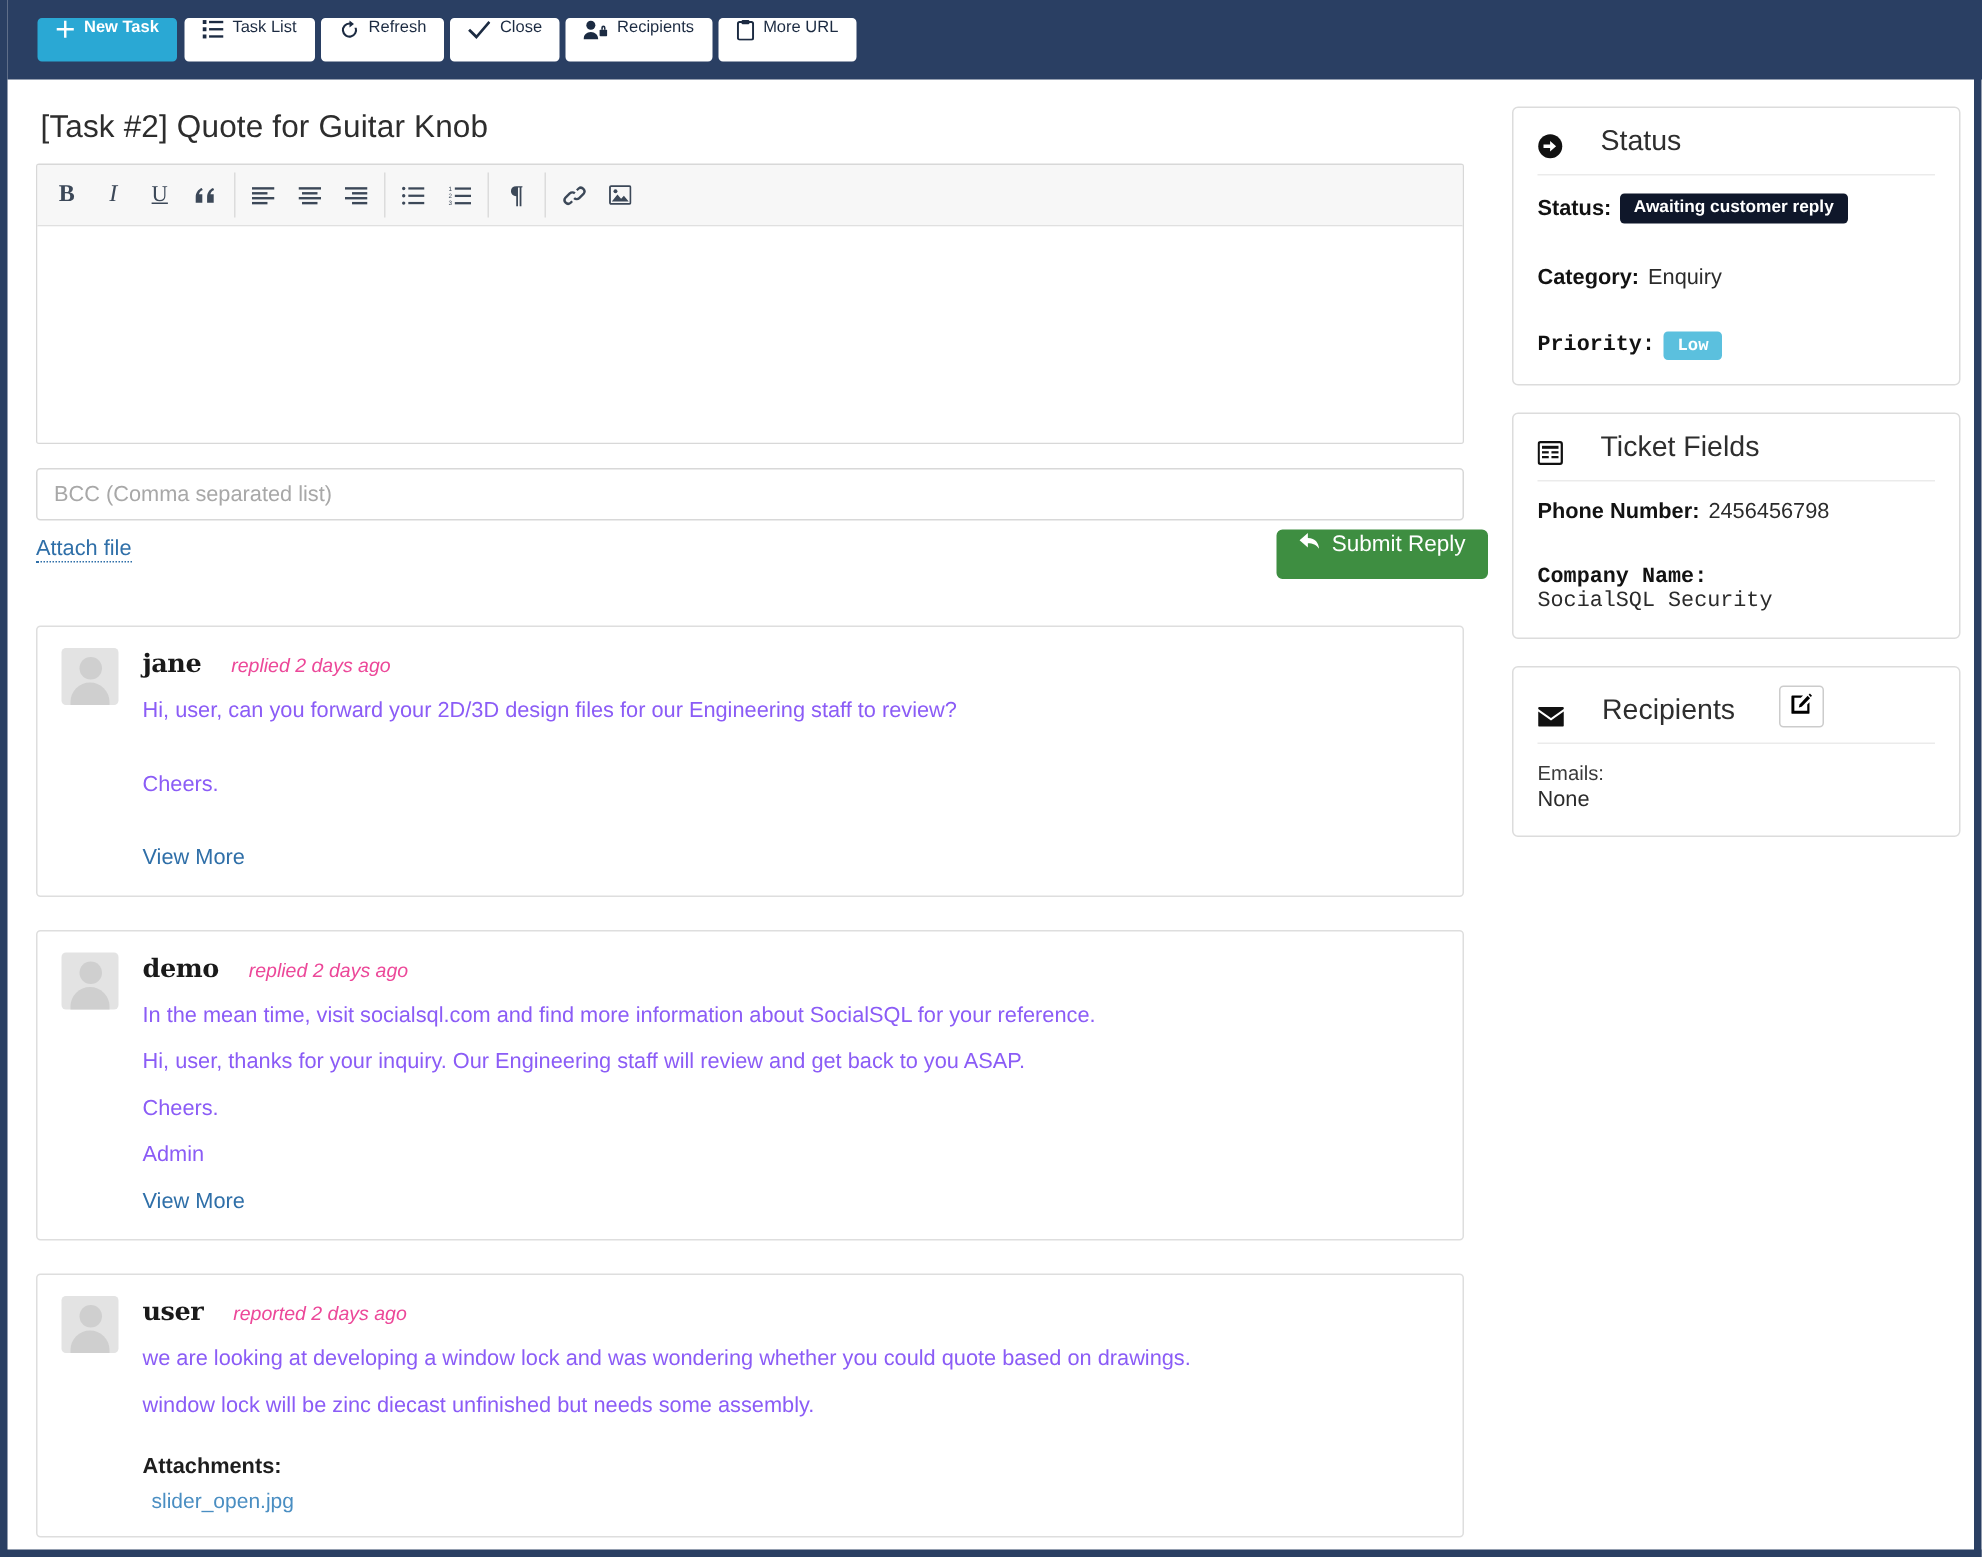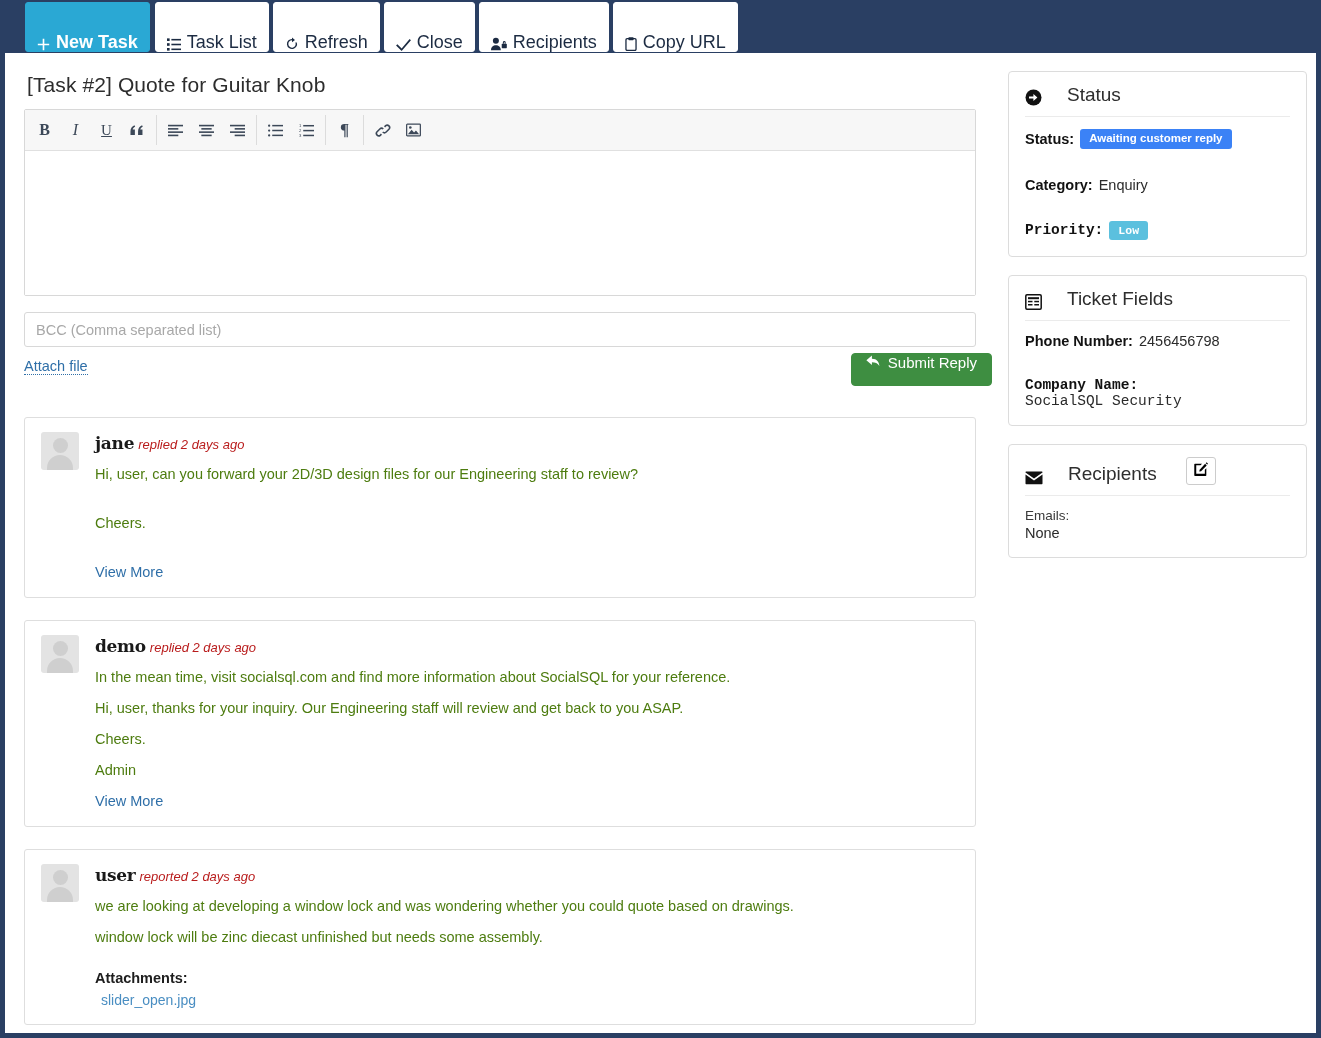--- a/index.html
+++ b/index.html
@@ -25,31 +25,31 @@
     position: absolute;
     left: 0; top: 0;
     width: 1321px;
     height: 53px;
     background: #2a3f63;
     display: flex;
     align-items: center;
     padding-left: 20px;
   }
   .nav-btn {
-    height: 50px;
+    height: 29px;
     background: #ffffff;
     color: #1c2b42;
     border: 1px solid #ffffff;
     border-radius: 3px;
-    font-size: 18px;
+    font-size: 11px;
     font-family: "Liberation Sans", sans-serif;
     padding: 0 11px;
     margin-right: 4px;
     display: flex;
-    align-items: flex-end;
+    align-items: flex-start;
     gap: 6px;
     cursor: pointer;
     white-space: nowrap;
     line-height: 1;
   }
   .nav-btn.primary {
     background: #2aa8d4;
     border-color: #2aa8d4;
     color: #ffffff;
     font-weight: bold;
@@ -202,27 +202,27 @@
   .author {
     font-family: "DejaVu Serif", serif;
     font-weight: bold;
     font-size: 17px;
     color: #1a1a1a;
     letter-spacing: -0.3px;
   }
   .action-time {
     font-size: 13px;
     font-style: italic;
-    color: #b91c1c;
-    margin-left: 4px;
+    color: #ec4899;
+    margin-left: 20px;
   }
   .card-body p {
     margin: 0 0 10px 0;
     font-size: 14.5px;
-    color: #4d7c0f;
+    color: #8b5cf6;
     line-height: 1.45;
   }
   .card-body p.gap { margin-bottom: 28px; }
   .view-more {
     display: inline-block;
     font-size: 14.5px;
     color: #2f6fa8;
     text-decoration: none;
     cursor: pointer;
     margin-top: 2px;
@@ -279,21 +279,21 @@
   .kv .k { font-weight: bold; color: #121212; margin-right: 6px; }
   .badge {
     display: inline-block;
     font-size: 11.5px;
     font-weight: bold;
     color: #ffffff;
     border-radius: 3px;
     padding: 4px 9px 4px 9px;
     line-height: 1;
   }
-  .badge.dark { background: #3b82f6; }
+  .badge.dark { background: #0f172a; }
   .badge.info { background: #5bc0de; }
   .emails-label { font-size: 13.5px; color: #3a3a3a; margin-bottom: 2px; }
   .emails-val { font-size: 14.5px; color: #2b2b2b; }
 </style>
 </head>
 <body>
 
 <div class="page-frame">
 
   <div class="navbar">
@@ -351,21 +351,21 @@
       <span>Recipients</span>
     </button>
 
     <button class="nav-btn">
       <span class="ico">
         <svg width="12" height="14" viewBox="0 0 12 15">
           <rect x="0.6" y="1.8" width="10.8" height="12.6" rx="1.2" fill="none" stroke="currentColor" stroke-width="1.4"></rect>
           <rect x="3.2" y="0.4" width="5.6" height="3" rx="0.8" fill="currentColor"></rect>
         </svg>
       </span>
-      <span>Copy URL</span>
+      <span>More URL</span>
     </button>
   </div>
 
   <div class="content">
 
     <div class="main-col">
 
       <h1 class="page-title">[Task #2] Quote for Guitar Knob</h1>
 
       

